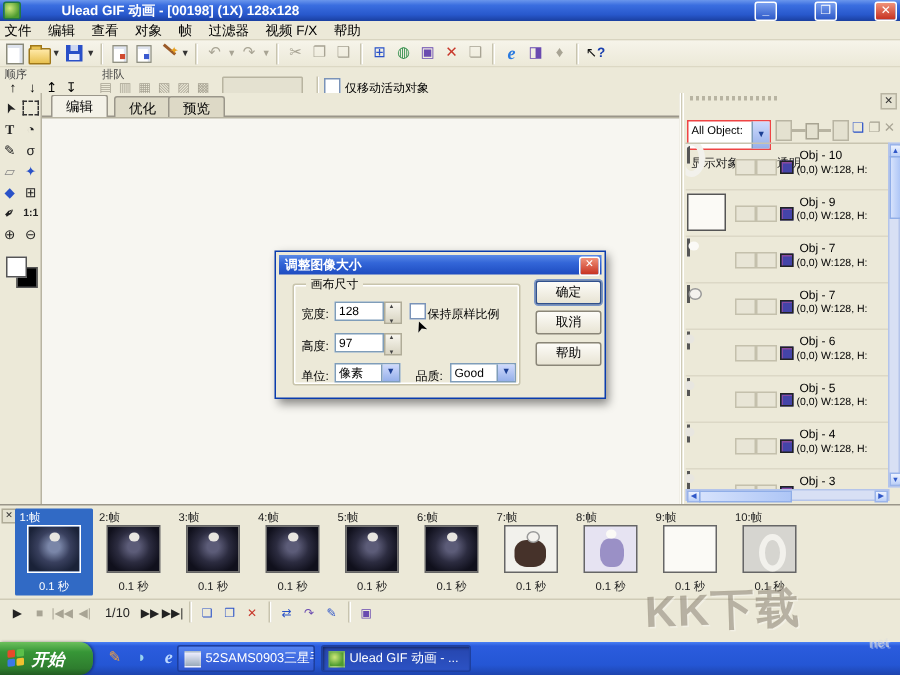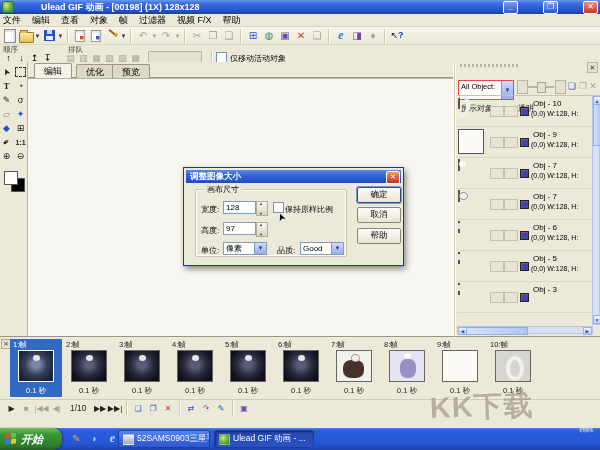--- a/index.html
+++ b/index.html
@@ -348,20 +348,27 @@
         <span class="othumb tva"></span>
         <span class="obox ob1"></span><span class="obox ob2"></span>
         <span class="ocolor"></span>
         <span class="oname">Obj - 5</span>
         <span class="ometa">(0,0) W:128, H:</span>
       </div>
       <div class="objrow">
         <span class="othumb tva"></span>
         <span class="obox ob1"></span><span class="obox ob2"></span>
         <span class="ocolor"></span>
+        <span class="oname">Obj - 4</span>
+        <span class="ometa">(0,0) W:128, H:</span>
+      </div>
+      <div class="objrow">
+        <span class="othumb tva"></span>
+        <span class="obox ob1"></span><span class="obox ob2"></span>
+        <span class="ocolor"></span>
         <span class="oname">Obj - 3</span>
         
       </div>
     </div>
     <div class="vscroll">
       <span class="sarrow" style="left:0;top:0;width:6px;height:7px;">▲</span>
       <span class="sthumb" style="left:0;top:8px;width:6px;height:40px;"></span>
       <span class="sarrow" style="left:0;bottom:0;width:6px;height:7px;">▼</span>
     </div>
     <div class="hscroll">

